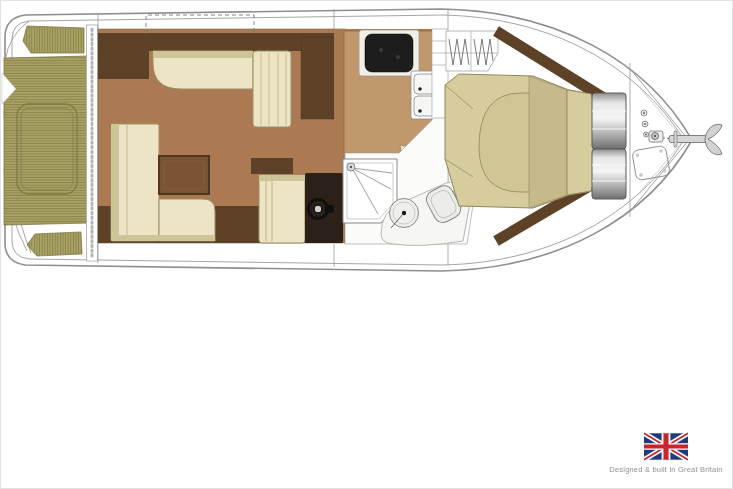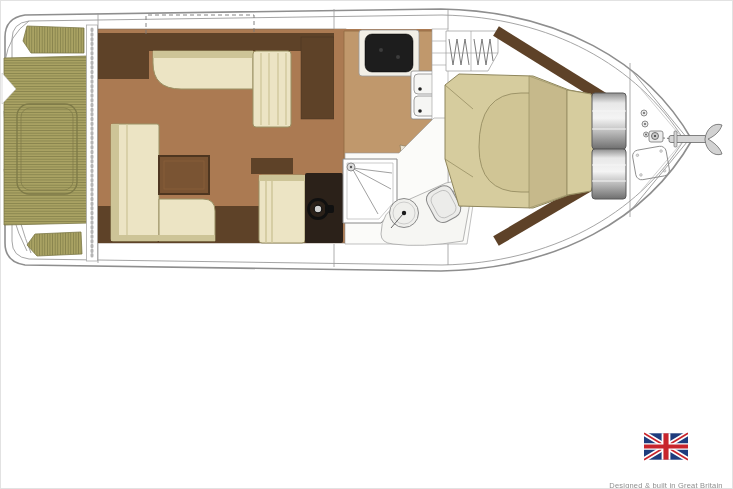--- a/index.html
+++ b/index.html
@@ -1,21 +1,21 @@
 <!DOCTYPE html>
 <html style="--background: #ffffff; --hullLine: #8e8e8e; --deckLine: #9c9c9c; --teak: #a9a263; --teakStripe: #7e7a48; --floor: #ab7a52; --floorEdge: #7a6a58; --counter: #c0986c; --counterEdge: #916b43; --darkWood: #5e4228; --table: #7a5433; --tableEdge: #4e3620; --cream: #ece4c4; --creamEdge: #cdc497; --creamLine: #9a9164; --khaki: #d6cc9e; --khakiMid: #d0c595; --khakiDark: #c6b98b; --khakiLine: #8f865c; --console: #2b2119; --cooktop: #1d1d1d; --fixtureFill: #efefec; --fixtureLine: #8a8a8a; --steelDark: #6f6f6f; --flagBlue: #1f3c7d; --flagRed: #c8252c; --captionText: #8f8f8f;"><head>
 <meta charset="utf-8">
 <style>
   html,body{margin:0;padding:0;background:#fff;}
   .page{position:relative;width:733px;height:489px;background:var(--background,#fff);
         font-family:"Liberation Sans", sans-serif;overflow:hidden;border:1px solid #e2e2e2;box-sizing:border-box;}
   .plan-wrap{position:absolute;left:0;top:0;width:733px;height:290px;}
   .brand{position:absolute;left:597px;top:431px;width:136px;text-align:center;}
   .flag{display:block;margin:0 auto;width:44px;height:29px;}
-  .caption{margin-top:20px;font-size:7.5px;letter-spacing:.2px;color:var(--captionText,#8f8f8f);
+  .caption{margin-top:4px;font-size:7.5px;letter-spacing:.2px;color:var(--captionText,#8f8f8f);
            font-family:"Liberation Sans", sans-serif;white-space:nowrap;}
 </style>
 </head>
 <body>
 
 <div class="page">
   <div class="plan-wrap">
   <svg width="733" height="290" viewBox="0 0 733 290">
     <defs>
       <pattern id="teakH" width="6" height="2.6" patternUnits="userSpaceOnUse">

